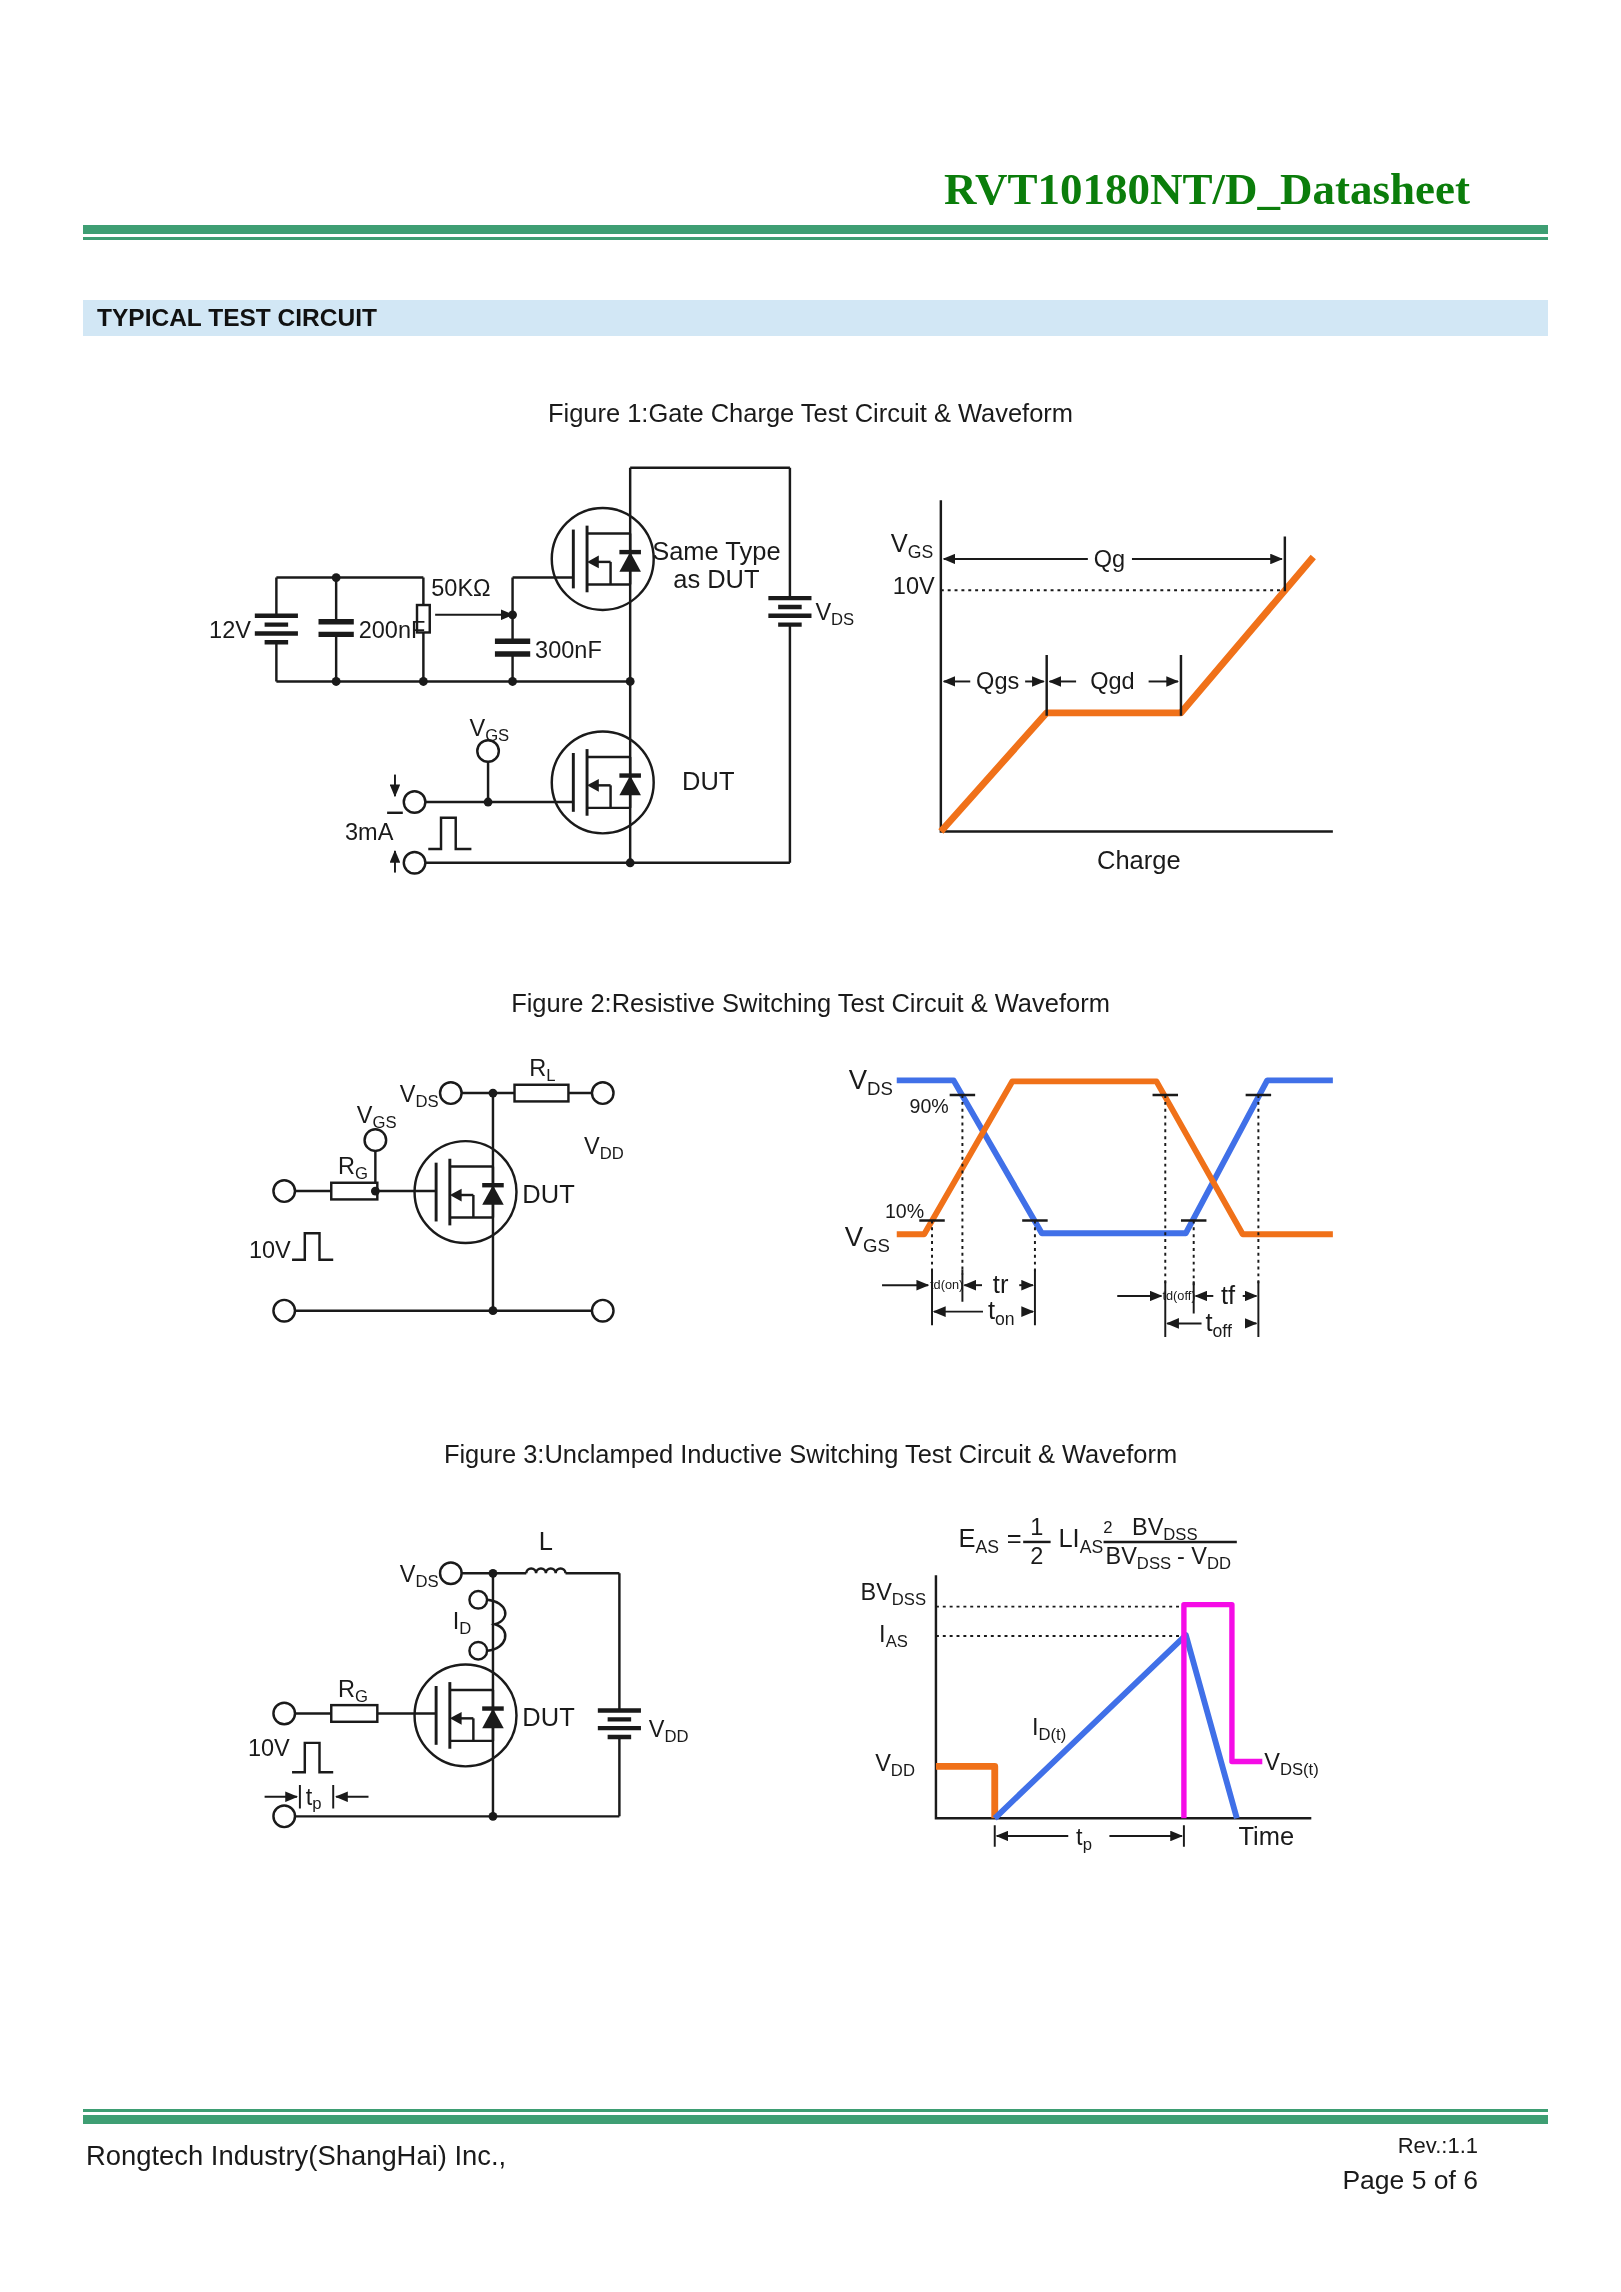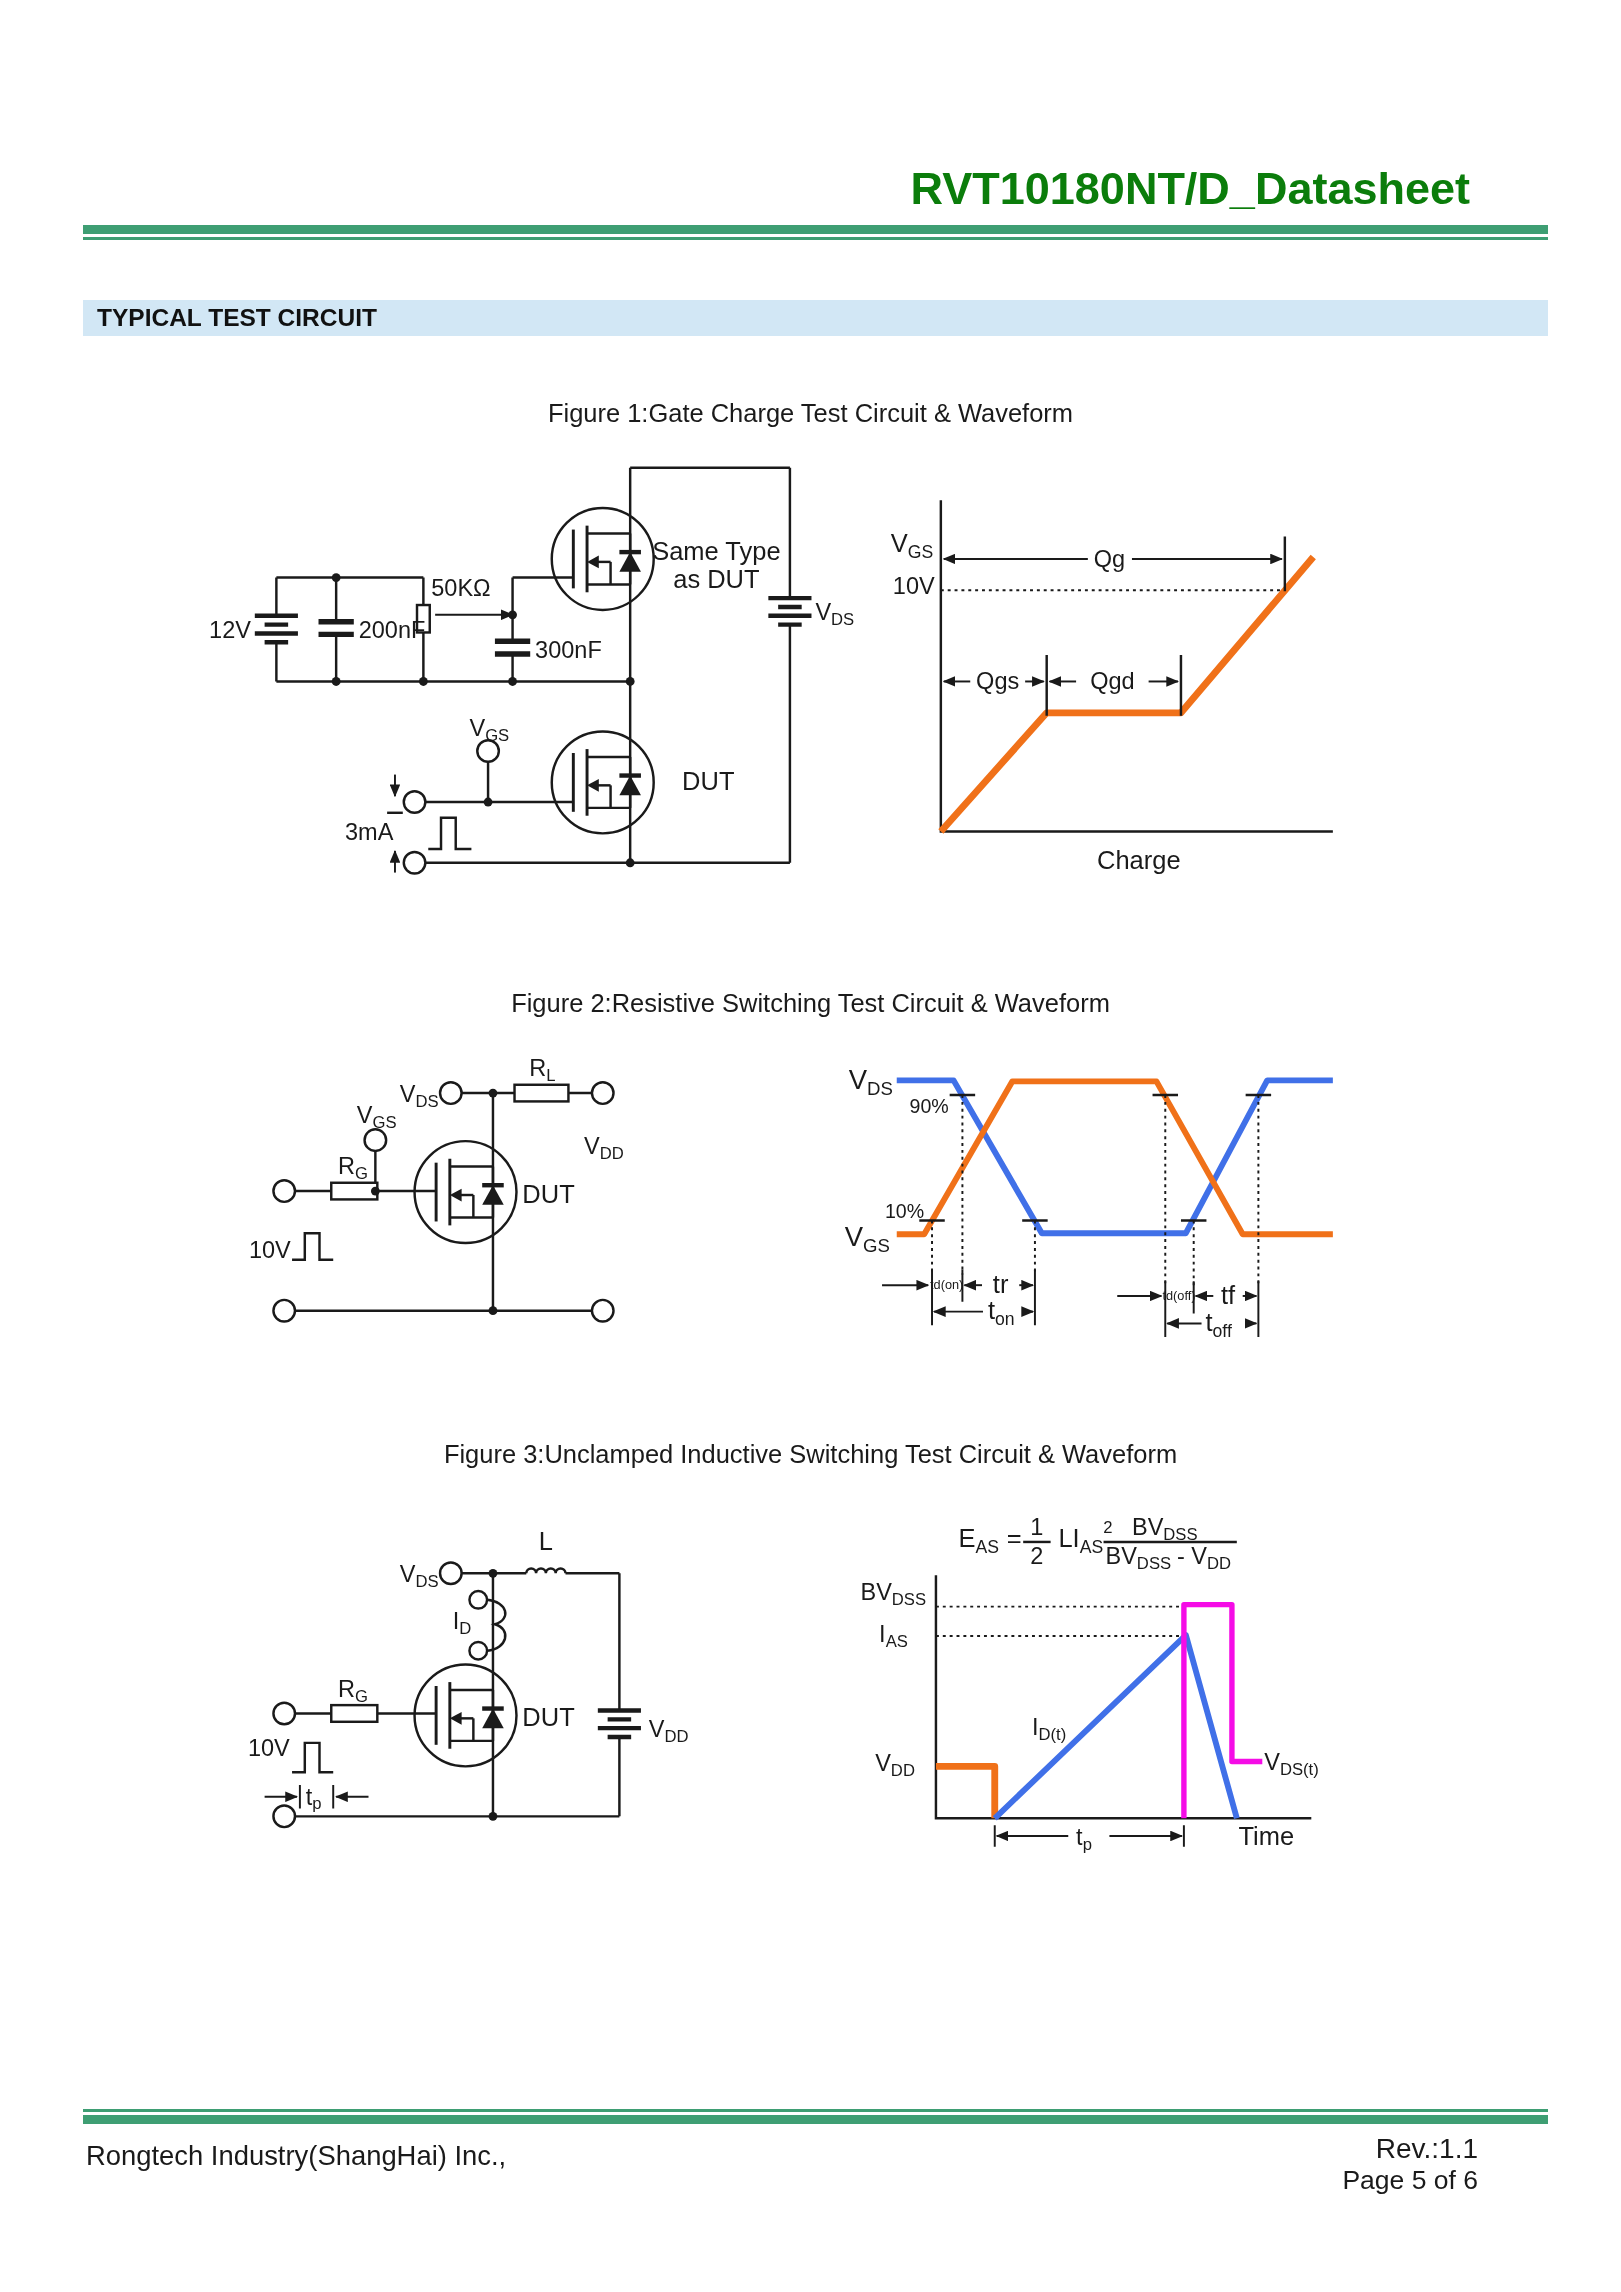--- a/index.html
+++ b/index.html
@@ -1,32 +1,32 @@
 <!DOCTYPE html>
 <html><head>
 <meta charset="utf-8">
 <style>
   html,body{margin:0;padding:0;background:#e8e8e8;}
   .page{position:relative;width:1621px;height:2293px;background:#ffffff;margin:0 auto;
         font-family:"Liberation Sans","DejaVu Sans",sans-serif;color:#1a1a1a;overflow:hidden;}
   
   .header-title{position:absolute;top:163px;right:151px;font-size:45px;font-weight:bold;
-                color:#0b7d0b;letter-spacing:0px;}
+                color:#0b7d0b;letter-spacing:0px;font-family:Liberation Serif, serif;}
   .header-rule{position:absolute;left:83px;top:225px;width:1465px;}
   .rule-thick{height:8.8px;background:#3e9e73;}
   .rule-thin{height:2.9px;background:#3e9e73;margin-top:2.9px;}
   .section-bar{position:absolute;left:83px;top:300px;width:1465px;height:36px;background:#d2e7f5;}
   .section-bar span{display:block;padding-left:14px;line-height:36px;font-size:24.5px;font-weight:bold;color:#111;}
   
   .footer-rule{position:absolute;left:83px;top:2109px;width:1465px;}
   .frule-thin{height:2.9px;background:#3e9e73;}
   .frule-thick{height:8.8px;background:#3e9e73;margin-top:2.9px;}
   .footer-company{position:absolute;left:86px;top:2140px;font-size:27.4px;text-align:right;}
   .footer-url{position:absolute;left:510px;top:2142px;width:608px;text-align:center;font-size:27.4px;}
-  .footer-rev{position:absolute;right:143px;top:2133px;font-size:28px;text-align:right;}
+  .footer-rev{position:absolute;right:143px;top:2133px;font-size:22px;text-align:right;}
   .footer-page{position:absolute;right:143px;top:2165px;font-size:26.5px;text-align:center;}
   
   svg.figs{position:absolute;left:0;top:0;width:1621px;height:2293px;}
   svg text{fill:#1a1a1a;font-family:"Liberation Sans","DejaVu Sans",sans-serif;}
   .t13{font-size:13px}.t20{font-size:20px}.t24{font-size:24px}
   .t26{font-size:26px}.t28{font-size:28px}
   .s17{font-size:17px}.s18{font-size:18px}.s19{font-size:19px}
   .mid{text-anchor:middle}.end{text-anchor:end}
   .w{fill:none;stroke:#1a1a1a;stroke-width:2.5}
   .w3{fill:none;stroke:#1a1a1a;stroke-width:3}

